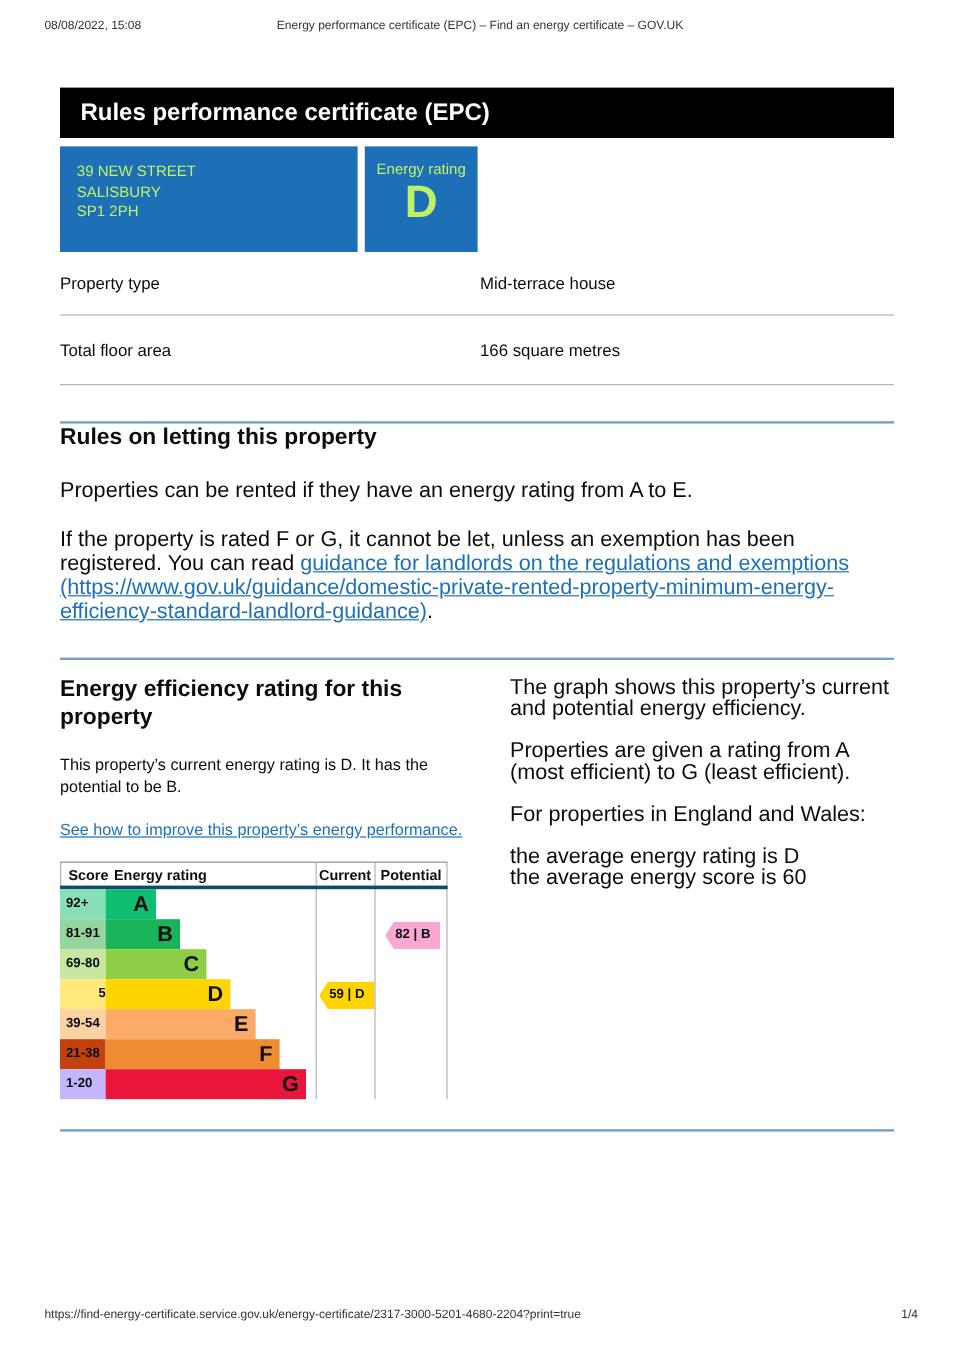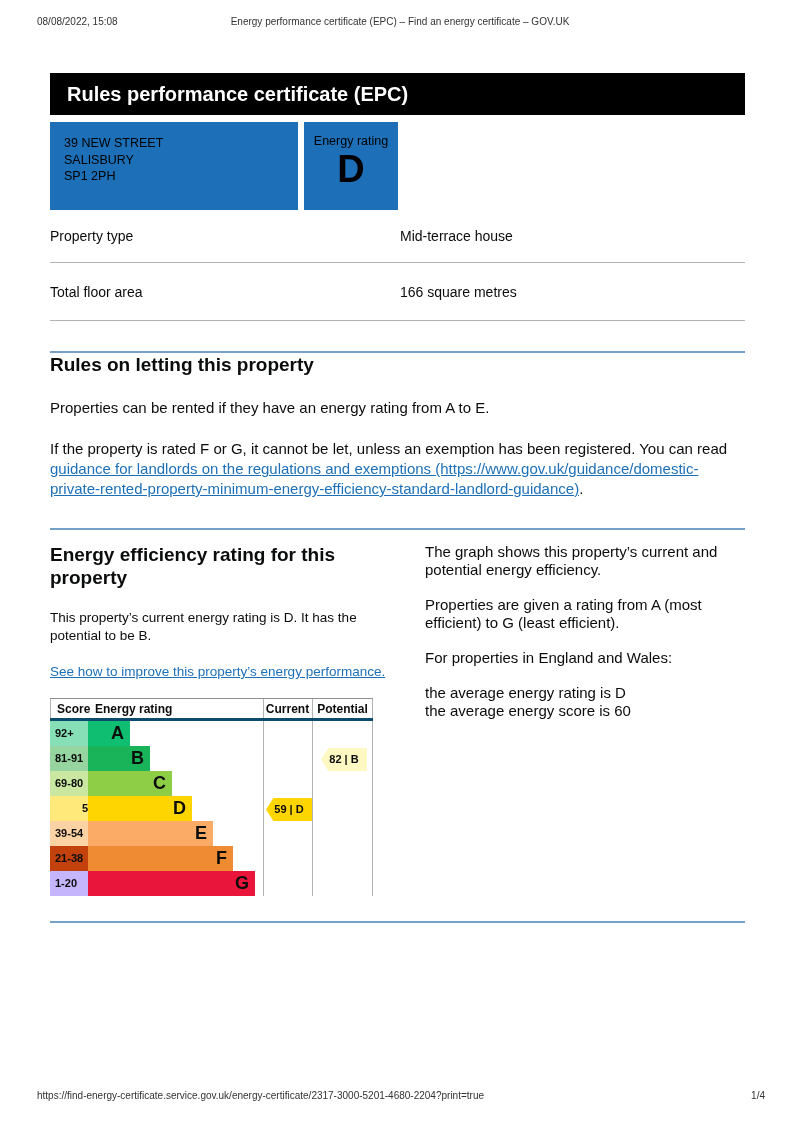--- a/index.html
+++ b/index.html
@@ -13,21 +13,21 @@
   .print-footer { position:absolute; top:1090px; left:0; width:800px; font-size:10px; color:#333; }
   .print-footer .pf-url { position:absolute; left:37px; top:0; }
   .print-footer .pf-page { position:absolute; right:35px; top:0; }
 
   .content { position:absolute; top:73px; left:50px; width:695px; }
 
   .title-bar { background:#000; color:#fff; height:42px; line-height:42px; padding-left:17px;
     font-size:20px; font-weight:bold; }
 
   .summary { margin-top:7px; display:flex; gap:6px; height:88px; }
-  .blue-box { background:#1d70b8; color:#000000; font-size:12.5px; }
+  .blue-box { background:#1d70b8; color:#bef264; font-size:12.5px; }
   .addr-box { width:248px; padding:13px 10px 0 14px; line-height:16.5px; }
   .rating-box { width:94px; text-align:center; padding-top:12px; }
   .rating-box .rating-letter { font-size:38px; font-weight:bold; line-height:40px; margin-top:1px; }
   .valid-box { flex:1; padding:13px 12px 0 18px; }
   .valid-row { display:flex; }
   .valid-row .vlabel { width:100px; flex:none; }
   .valid-row .vvalue { font-weight:bold; }
   .white-rule { border:0; border-top:1px solid #fff; margin:10px 0 9px; }
   .cert-row .vvalue { font-weight:bold; }
 
@@ -36,21 +36,21 @@
   .prop-row-1 { height:53px; }
   .prop-row-2 { height:58px; }
 
   hr.blue-rule { border:0; border-top:2px solid #73a1c7; }
   .rule-1 { margin-top:30px; }
   .rule-2 { margin-top:29px; }
   .rule-3 { margin-top:26px; }
 
   h2 { font-size:19px; line-height:23px; font-weight:bold; }
   .rules-h2 { }
-  .body-p { font-size:15px; line-height:20px; overflow-wrap:break-word; }
+  .body-p { font-size:18px; line-height:20px; overflow-wrap:break-word; }
   .rules-p1 { margin-top:22px; }
   .rules-p2 { margin-top:21px; }
   a.link { color:#1d70b8; text-decoration:underline; cursor:pointer; }
 
   .two-col { margin-top:13px; display:flex; gap:30px; align-items:flex-start; }
   .col-left { width:345px; flex:none; }
   .col-right { width:320px; flex:none; }
   .eff-p { margin-top:20px; font-size:13.5px; line-height:18px; }
   .eff-link { margin-top:18px; font-size:13.5px; line-height:18px; display:inline-block; }
   .col-right .body-p { line-height:18px; margin-bottom:17px; }
@@ -158,21 +158,21 @@
             <div class="crow">
               <div class="scell" style="background: #c2410c;">21-38</div>
               <div class="bbar" style="background: rgb(239, 139, 51); width: 145px;">F</div>
             </div>
             <div class="crow">
               <div class="scell" style="background: #c4b5fd;">1-20</div>
               <div class="bbar" style="background: rgb(233, 21, 59); width: 167px;">G</div>
             </div>
           </div>
         <div class="epc-arrow arrow-current" style="background: rgb(255, 213, 0);">59 | D</div>
-        <div class="epc-arrow arrow-potential" style="background: #fef9c3;">82 | B</div>
+        <div class="epc-arrow arrow-potential" style="background: #f9a8d4;">82 | B</div>
       </div>
     </div>
 
     <div class="col-right">
       <p class="body-p">The graph shows this property’s current and potential energy efficiency.</p>
       <p class="body-p">Properties are given a rating from A (most efficient) to G (least efficient).</p>
       <p class="body-p">For properties in England and Wales:</p>
       <p class="body-p avg-lines">
         <span>the average energy rating is D</span><br>
         <span>the average energy score is 60</span>

